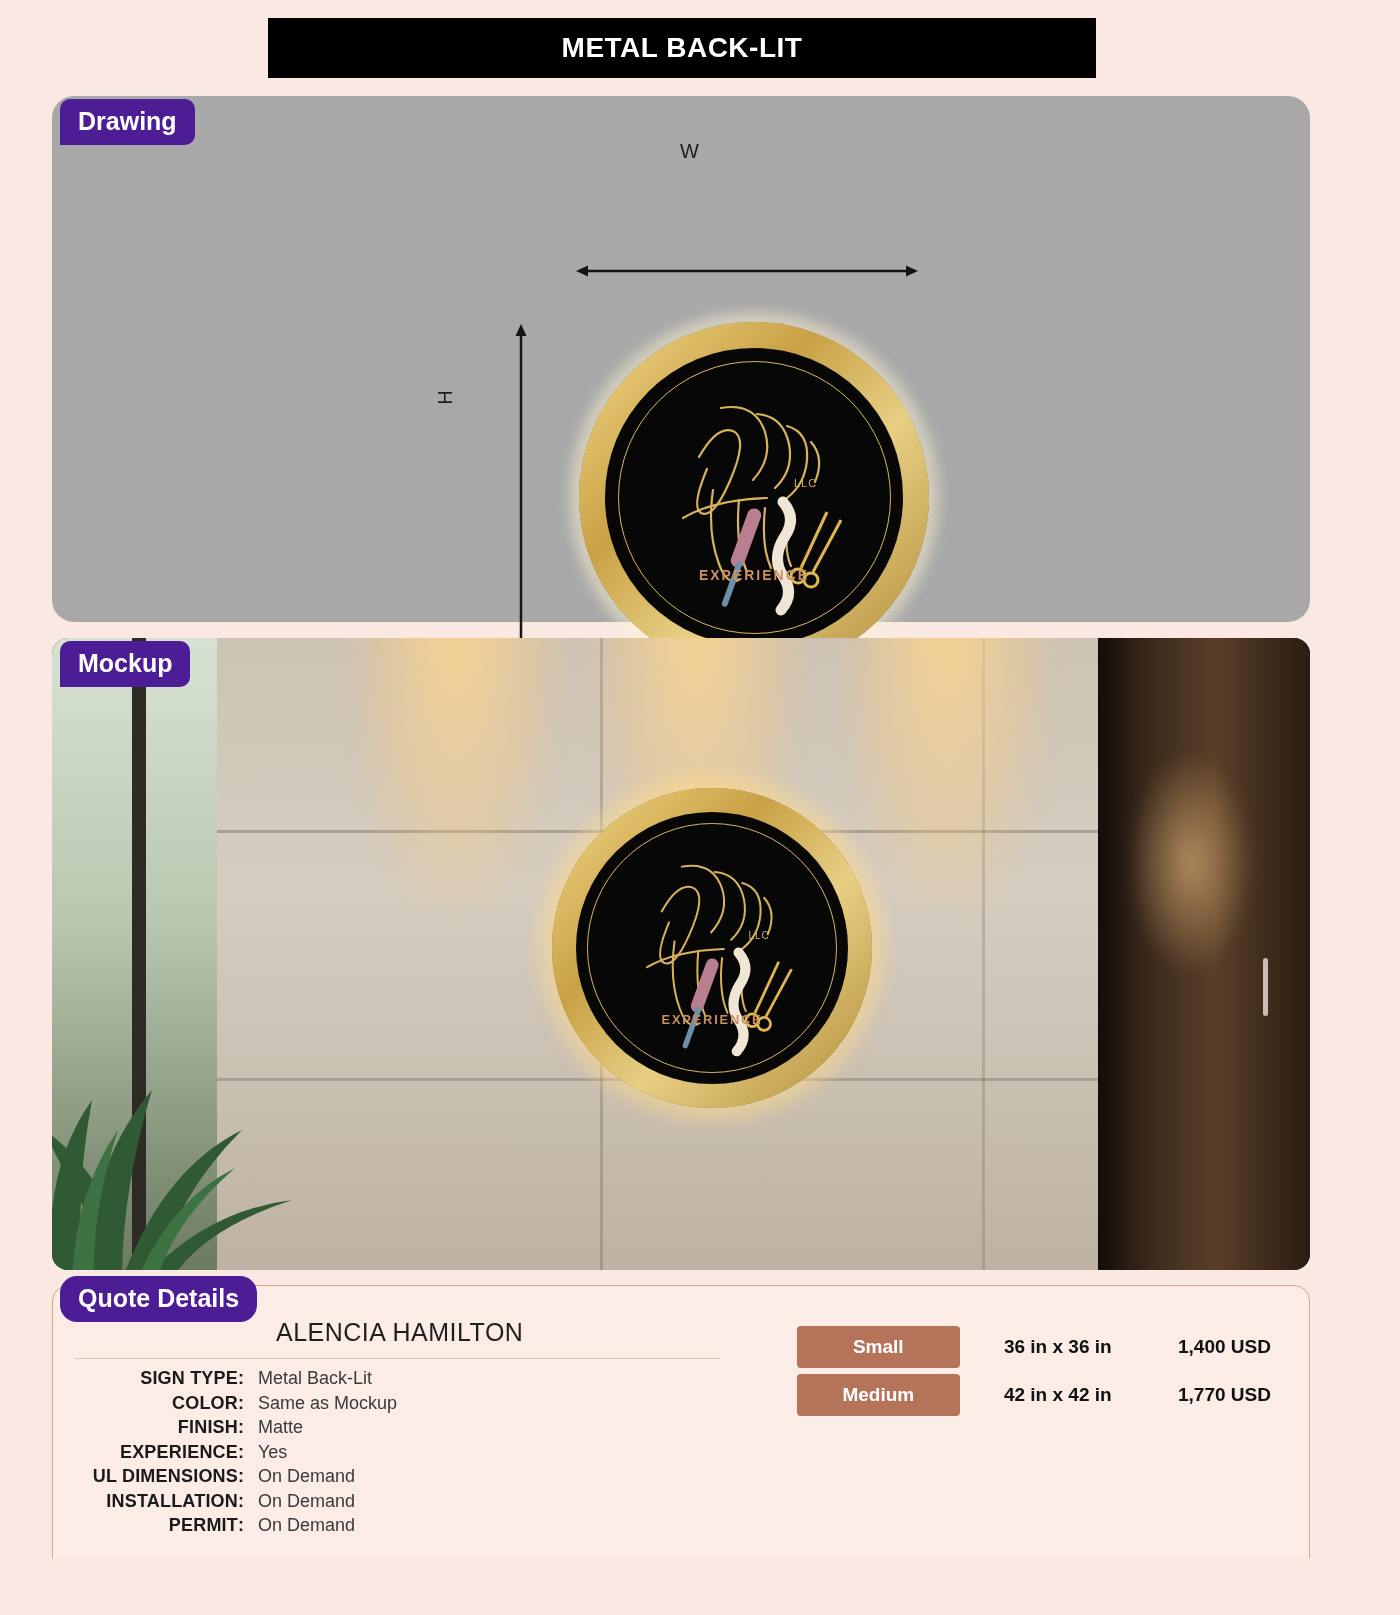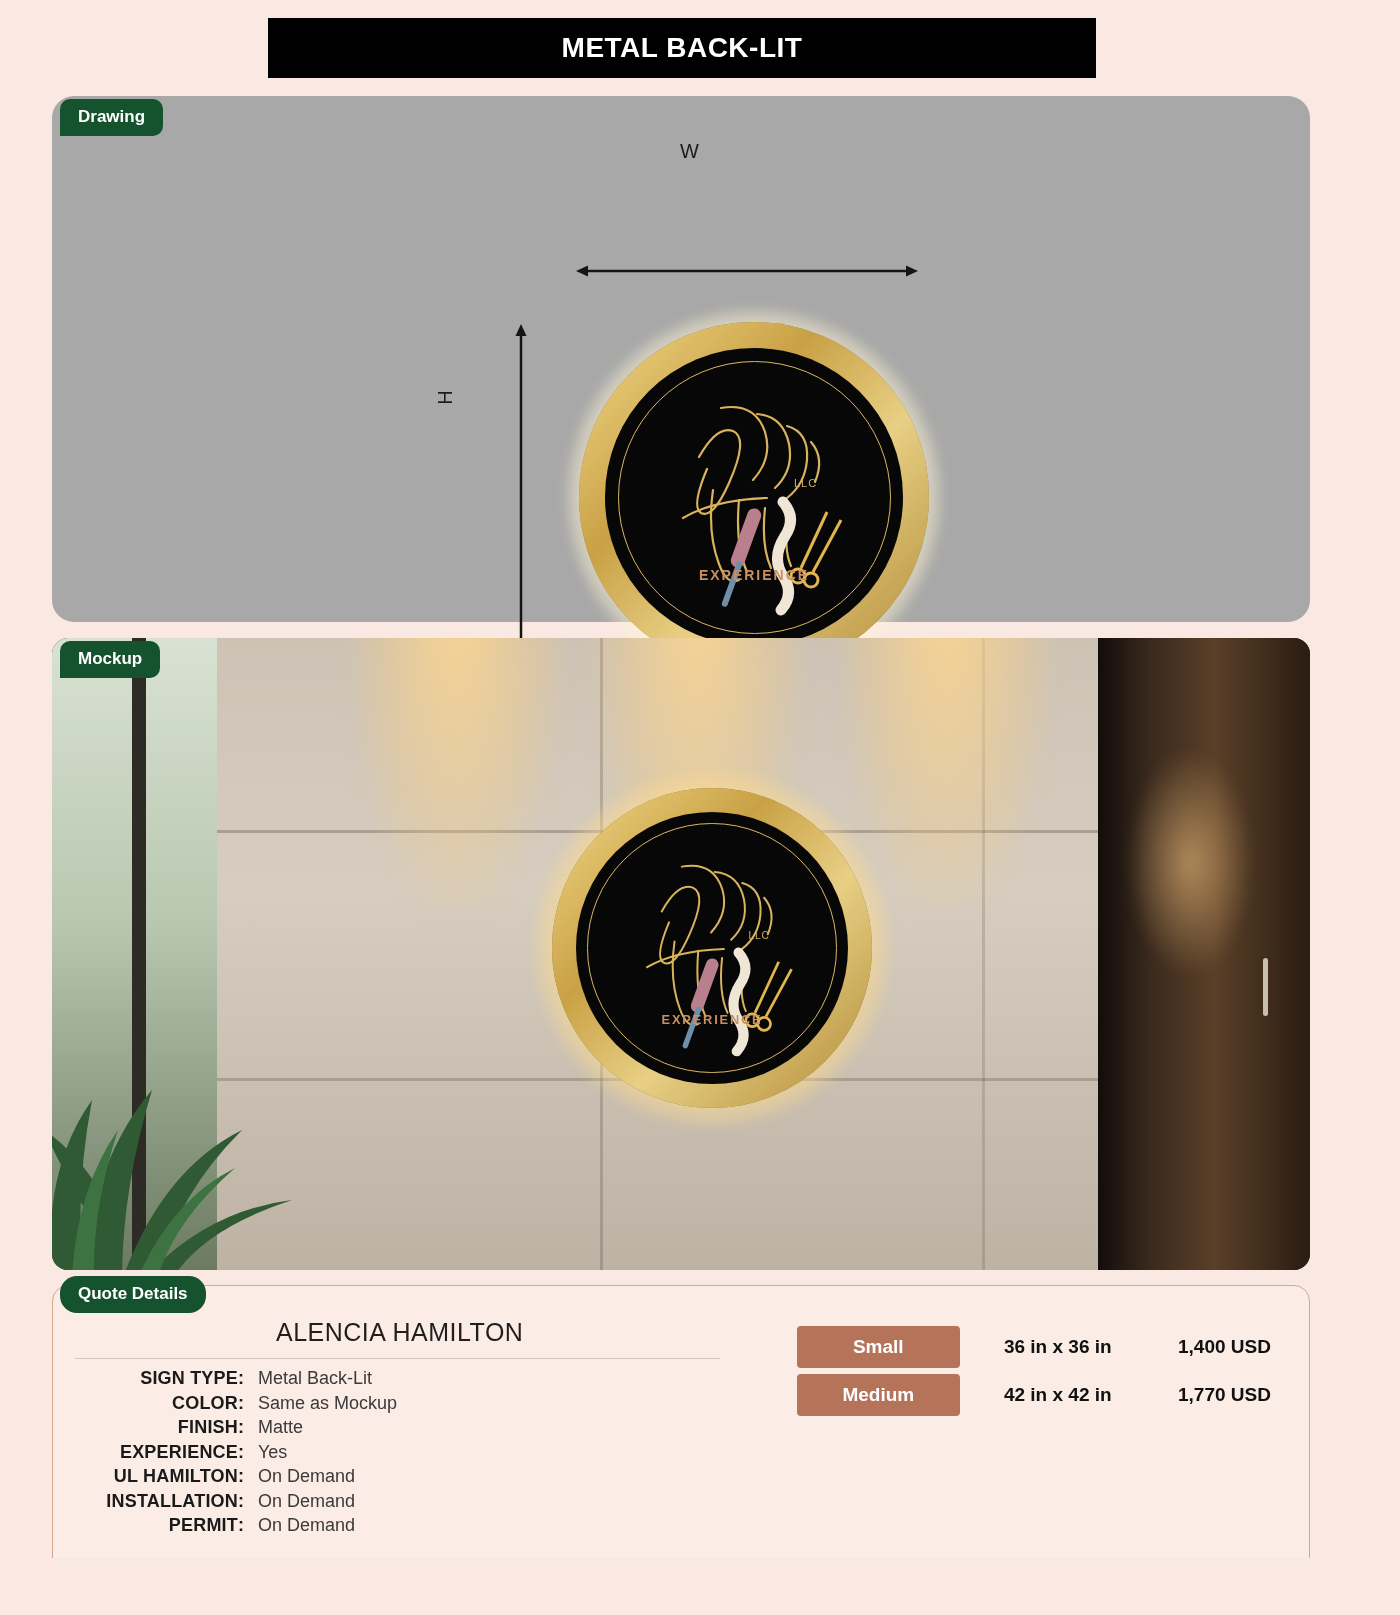--- a/index.html
+++ b/index.html
@@ -32,23 +32,23 @@
   .title-bar span {
     color: #ffffff;
     font-size: 28px;
     font-weight: bold;
     letter-spacing: 0.5px;
   }
 
   
   .panel-label {
     position: absolute;
-    background: #14532d;
+    background: #4c1d95;
     color: #ffffff;
-    font-size: 17px;
+    font-size: 25px;
     font-weight: bold;
     padding: 8px 18px 9px 18px;
     border-radius: 10px 10px 10px 0;
     z-index: 5;
     white-space: nowrap;
   }
 
   
   .drawing-panel {
     position: absolute;
@@ -444,21 +444,21 @@
       <div class="spec-key">FINISH</div>
       <div class="spec-colon">:</div>
       <div class="spec-val">Matte</div>
     </div>
     <div class="spec-row">
       <div class="spec-key">EXPERIENCE</div>
       <div class="spec-colon">:</div>
       <div class="spec-val">Yes</div>
     </div>
     <div class="spec-row">
-      <div class="spec-key">UL HAMILTON</div>
+      <div class="spec-key">UL DIMENSIONS</div>
       <div class="spec-colon">:</div>
       <div class="spec-val">On Demand</div>
     </div>
     <div class="spec-row">
       <div class="spec-key">INSTALLATION</div>
       <div class="spec-colon">:</div>
       <div class="spec-val">On Demand</div>
     </div>
     <div class="spec-row">
       <div class="spec-key">PERMIT</div>

